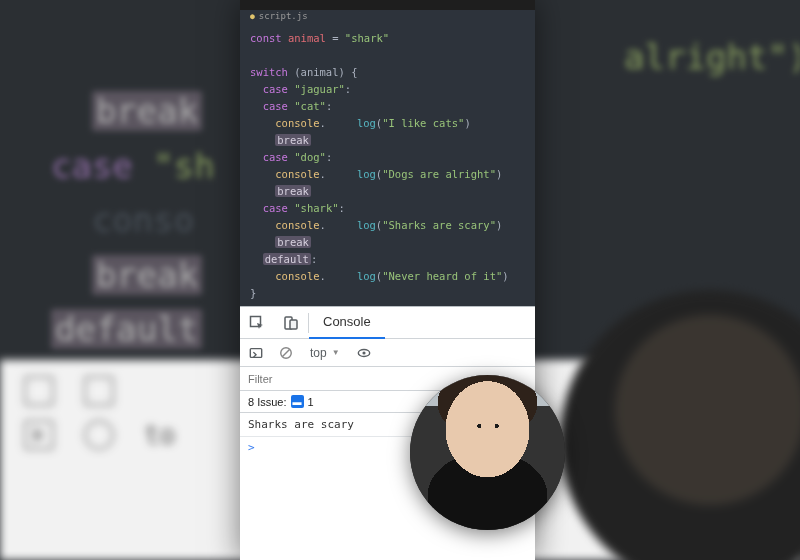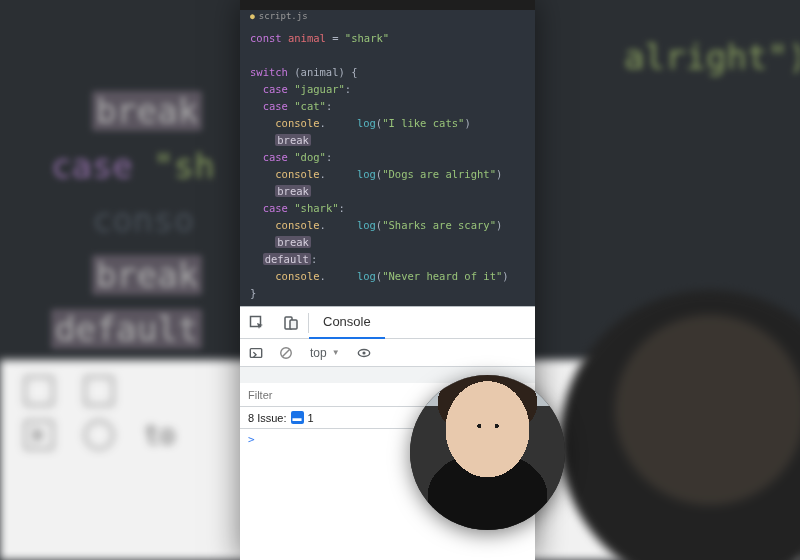--- a/index.html
+++ b/index.html
@@ -108,21 +108,21 @@
   }
   .dt-toolbar .tool-sm { width:24px; height:24px; display:flex; align-items:center; justify-content:center; border-radius:3px;}
   .dt-toolbar .tool-sm svg { width:14px; height:14px; stroke:#5a5f63; fill:none; stroke-width:1.6;}
   .dt-toolbar .tool-sm.clear svg { stroke:#888;}
   .dt-toolbar .context { display:flex; align-items:center; gap:5px; padding:2px 6px; border-radius:3px; color:#5a5f63;}
   .dt-toolbar .context .tri { font-size:8px; color:#888;}
 
   .dt-filter {
     height:24px; background:#fff;
     border-bottom:1px solid #d0d4d8;
-    display:flex; align-items:center; padding:0 8px;margin-top:16px;
+    display:flex; align-items:center; padding:0 8px;
   }
   .dt-filter input {
     border:none; outline:none; font-size:11px; color:#888; width:100%;
     background:transparent;
   }
   .dt-issues {
     height:22px; background:#fff;
     border-bottom:1px solid #d0d4d8;
     font-size:11px; color:#1a1a1a;
     display:flex; align-items:center; padding:0 8px; gap:4px;
@@ -278,18 +278,22 @@
       <input placeholder="Filter" style="">
     </div>
 
     <div class="dt-issues">
       <span>8 Issue:</span>
       <span class="badge">▬</span>
       <span>1</span>
     </div>
 
     <div class="dt-log">
+      <div class="row">
+        <span>Sharks are scary</span>
+        <span class="src">5:12</span>
+      </div>
       <div class="prompt">&gt;</div>
     </div>
   </div>
 </div>
 
 <div class="face"></div>
 
 </body></html>

